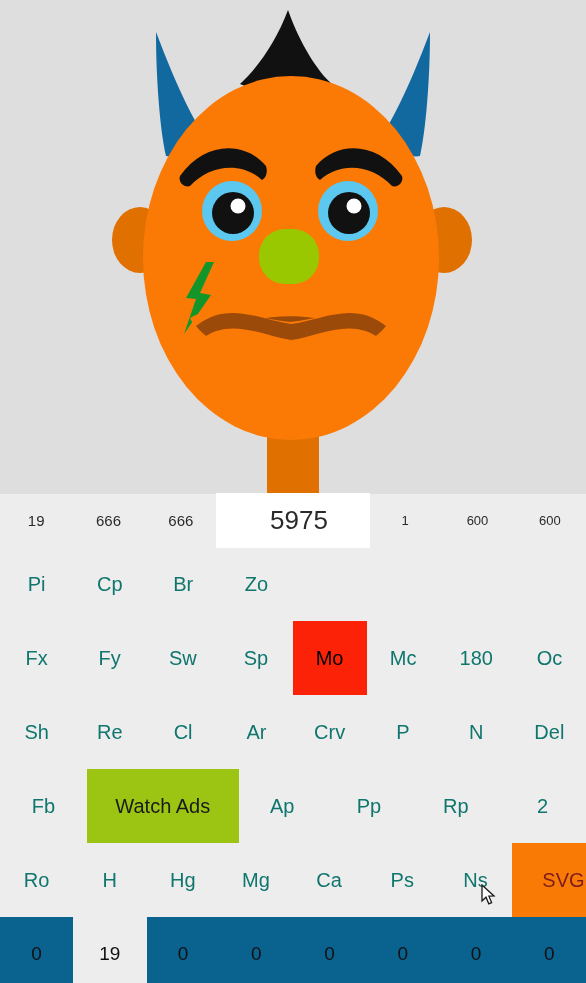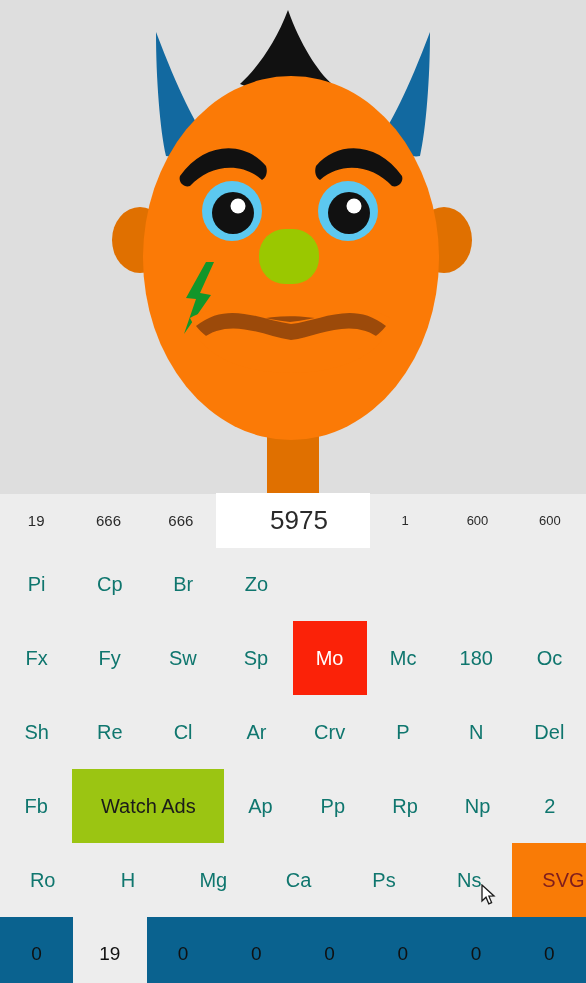--- a/index.html
+++ b/index.html
@@ -80,21 +80,21 @@
     box-shadow: 0 0 0 1px #ffffff;
     padding-left: 12px;
   }
 
   
   .labels-row .cell { font-size: 20px; }
 
   
   .btn-red {
     background: #fb2208;
-    color: #ffffff;
+    color: #000000;
     flex: 0 0 74px;
     margin: 0;
     height: 74px;
   }
   .btn-green {
     background: #9bc512;
     color: #1a1a1a;
     flex: 0 0 152px;
     height: 74px;
     font-size: 20px;
@@ -232,27 +232,27 @@
       <div class="cell">N</div>
       <div class="cell">Del</div>
     </div>
 
     <div class="grid-row labels-row">
       <div class="cell">Fb</div>
       <div class="cell btn-green">Watch Ads</div>
       <div class="cell">Ap</div>
       <div class="cell">Pp</div>
       <div class="cell">Rp</div>
-      <div class="cell">Np</div>
       <div class="cell">2</div>
     </div>
 
     <div class="grid-row labels-row">
       <div class="cell">Ro</div>
       <div class="cell">H</div>
+      <div class="cell">Hg</div>
       <div class="cell">Mg</div>
       <div class="cell">Ca</div>
       <div class="cell">Ps</div>
       <div class="cell">Ns</div>
       <div class="cell btn-orange">SVG</div>
     </div>
   </div>
 
   <div id="bottom-bar">
     <div class="bcell">0</div>

